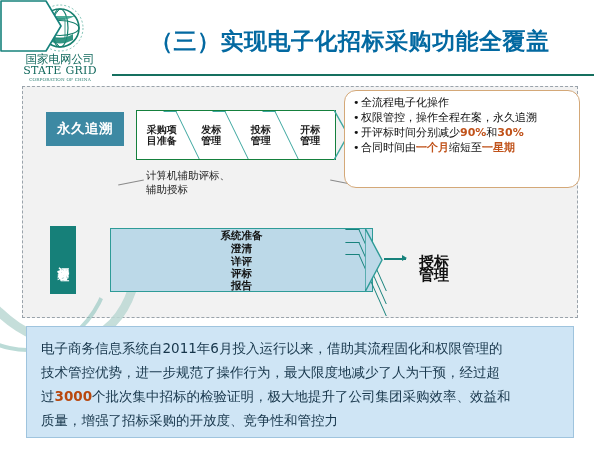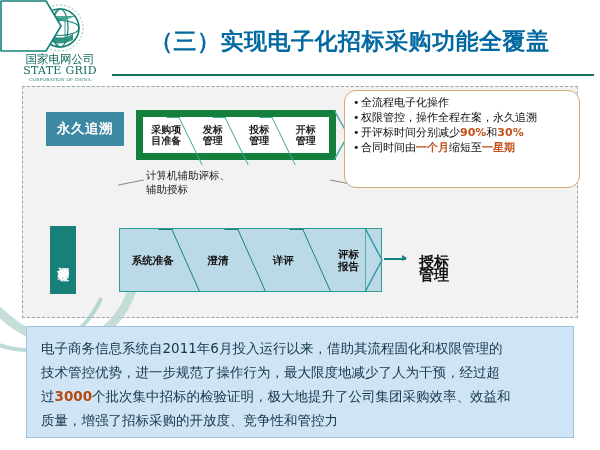--- a/index.html
+++ b/index.html
@@ -121,21 +121,21 @@
     font-weight: bold;
     display: flex;
     align-items: center;
     justify-content: center;
     letter-spacing: 0.5px;
   }
   .row1-wrap {
     position: absolute;
     left: 136px; top: 110px;
     width: 200px; height: 50px;
-    border: 7px solid #15803d;
+    border: 1px solid #15803d;
     background: #ffffff;
     box-sizing: border-box;
     display: flex;
   }
   .chev1 {
     position: relative;
     flex: 1;
     display: flex;
     align-items: center;
     justify-content: center;
@@ -187,26 +187,27 @@
     display: flex;
     align-items: center;
     justify-content: center;
     letter-spacing: 1px;
     writing-mode: vertical-rl;
     text-orientation: upright;
     line-height: 13px;
   }
   .row2-wrap {
     position: absolute;
-    left: 119px; top: 228px;
+    left: 110px; top: 228px;
     width: 263px; height: 64px;
     border: 1px solid #2e9b97;
     background: #bcd9e8;
     box-sizing: border-box;
     display: flex;
+    flex-direction: column;
   }
   .chev2 {
     position: relative;
     flex: 1;
     display: flex;
     align-items: center;
     justify-content: center;
     color: #111;
     font-size: 10.5px;
     font-weight: bold;

